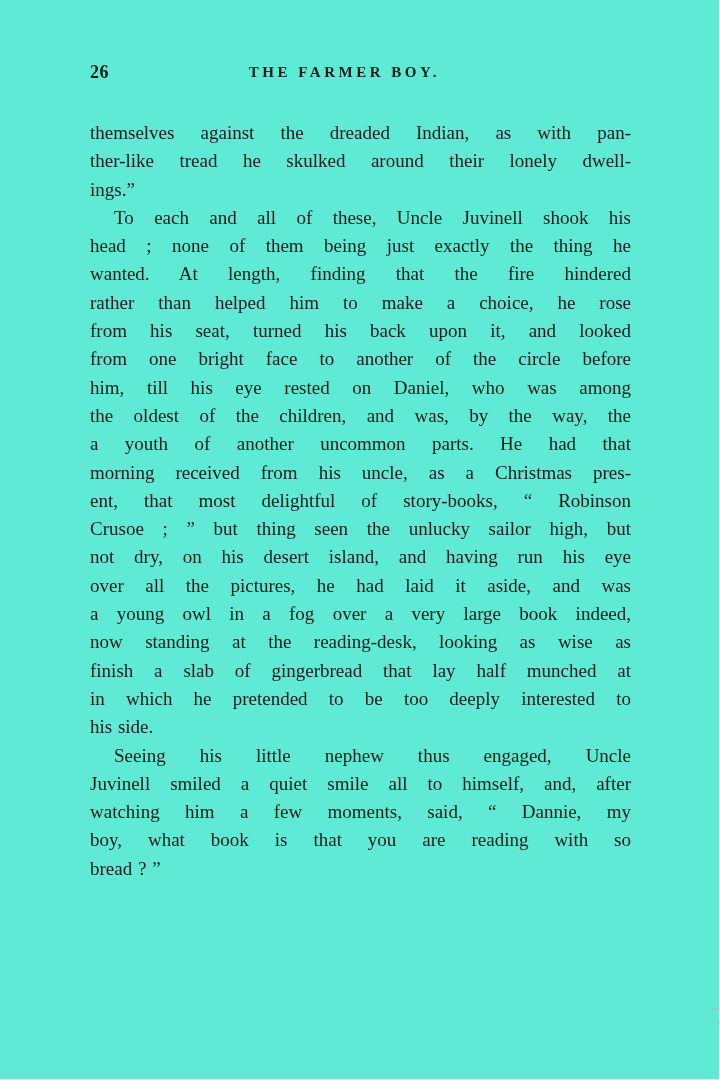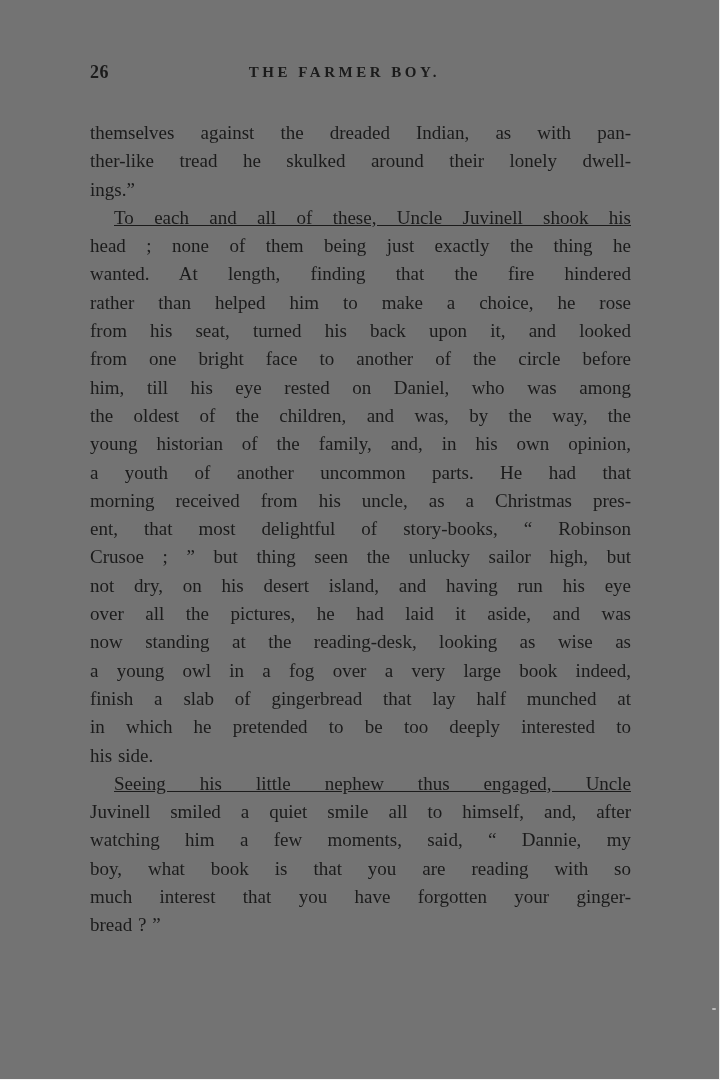--- a/index.html
+++ b/index.html
@@ -4,21 +4,21 @@
 <style>
   html, body {
     margin: 0;
     padding: 0;
     background: #ffffff;
   }
   .page {
     position: relative;
     width: 720px;
     height: 1080px;
-    background: #737373;
+    background: #5eead4;
     font-family: "Liberation Serif", "DejaVu Serif", serif;
     color: #1b1b1b;
     overflow: hidden;
     box-sizing: border-box;
     border-right: 1px solid #ececec;
     border-bottom: 1px solid #f2f2f2;
   }
   .header-row {
     position: absolute;
     top: 62px;
@@ -60,21 +60,20 @@
     text-align-last: justify;
     white-space: normal;
     word-spacing: 1px;
   }
   .line.last {
     text-align: left;
     text-align-last: left;
   }
   .line.indent {
     text-indent: 24px;
-    text-decoration: underline;
   }
   .scan-speck {
     position: absolute;
     right: 3px;
     top: 1008px;
     width: 4px;
     height: 2px;
     background: #b9b9b9;
     border-radius: 1px;
   }
@@ -95,36 +94,34 @@
       </div>
       <div class="para">
         <div class="line indent">To each and all of these, Uncle Juvinell shook his</div>
         <div class="line">head ; none of them being just exactly the thing he</div>
         <div class="line">wanted.  At length, finding that the fire hindered</div>
         <div class="line">rather than helped him to make a choice, he rose</div>
         <div class="line">from his seat, turned his back upon it, and looked</div>
         <div class="line">from one bright face to another of the circle before</div>
         <div class="line">him, till his eye rested on Daniel, who was among</div>
         <div class="line">the oldest of the children, and was, by the way, the</div>
-        <div class="line">young historian of the family, and, in his own opinion,</div>
         <div class="line">a youth of another uncommon parts.  He had that</div>
         <div class="line">morning received from his uncle, as a Christmas pres-</div>
         <div class="line">ent, that most delightful of story-books, “ Robinson</div>
         <div class="line">Crusoe ; ” but thing seen the unlucky sailor high, but</div>
         <div class="line">not dry, on his desert island, and having run his eye</div>
         <div class="line">over all the pictures, he had laid it aside, and was</div>
+        <div class="line">a young owl in a fog over a very large book indeed,</div>
         <div class="line">now standing at the reading-desk, looking as wise as</div>
-        <div class="line">a young owl in a fog over a very large book indeed,</div>
         <div class="line">finish a slab of gingerbread that lay half munched at</div>
         <div class="line">in which he pretended to be too deeply interested to</div>
         <div class="line last">his side.</div>
       </div>
       <div class="para">
         <div class="line indent">Seeing his little nephew thus engaged, Uncle</div>
         <div class="line">Juvinell smiled a quiet smile all to himself, and, after</div>
         <div class="line">watching him a few moments, said, “ Dannie, my</div>
         <div class="line">boy, what book is that you are reading with so</div>
-        <div class="line">much interest that you have forgotten your ginger-</div>
         <div class="line last">bread ? ”</div>
       </div>
     </div>
   <div class="scan-speck"></div>
 </div>
 
 </body></html>

